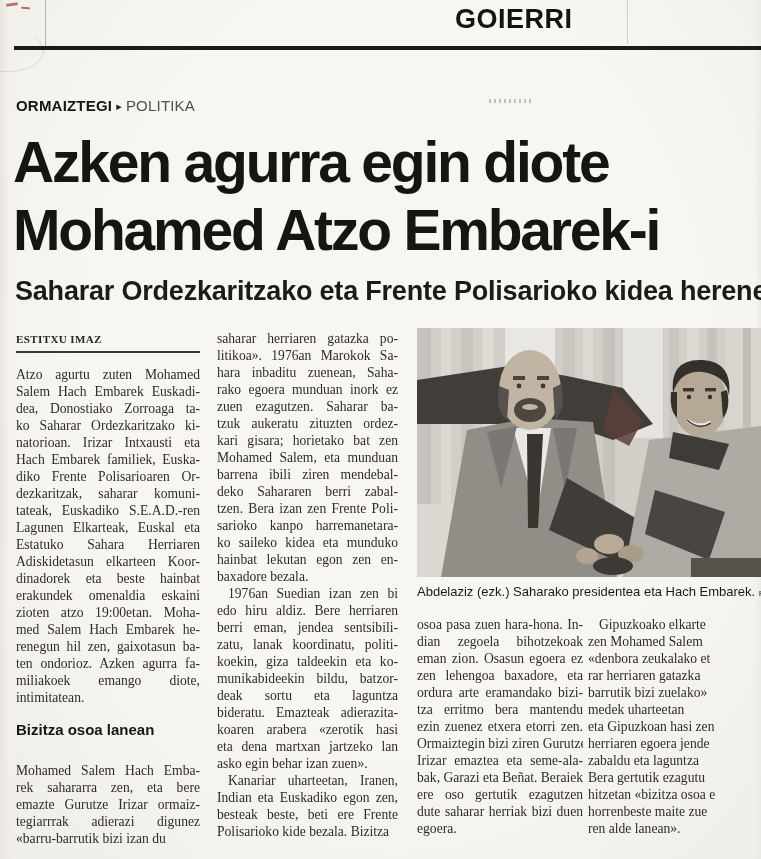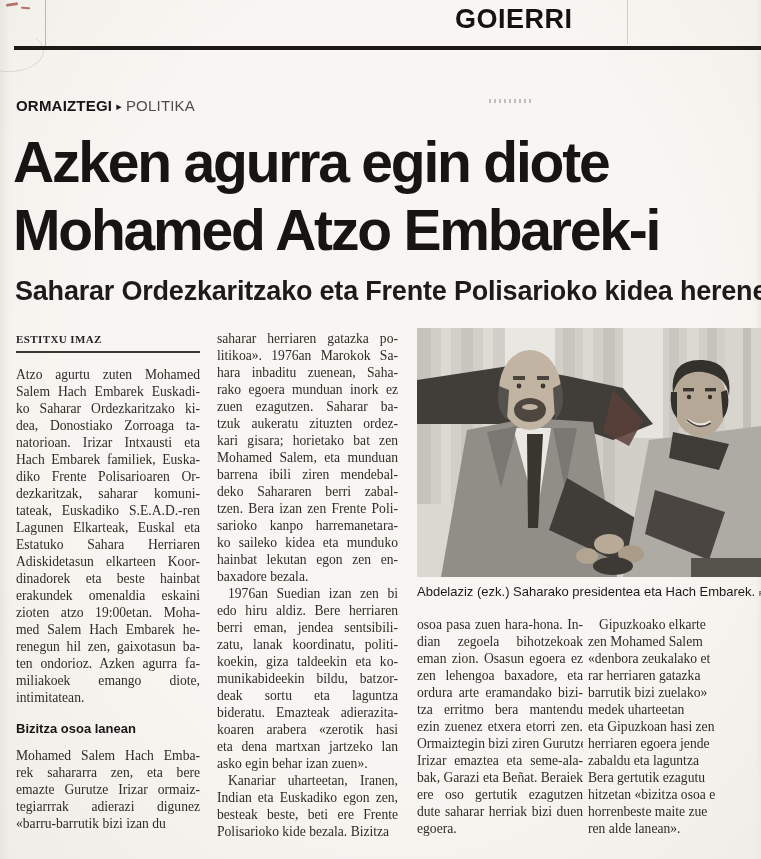--- a/index.html
+++ b/index.html
@@ -44,22 +44,22 @@
   .col{position:absolute; font-family:"Liberation Serif", serif; font-size:13.6px; color:#2f2c28;}
   .col1{left:16px;  top:330px; width:184px;}
   .col2{left:217px; top:330px; width:181px;}
   .col3{left:417px; top:616px; width:166px;}
   .col4{left:588px; top:616px; width:173px;}
 
   .ln{white-space:nowrap; overflow:hidden; line-height:17px; height:17px;}
   .ln.j{text-align:justify; text-align-last:justify; text-justify:inter-word;}
   .ln.ind{text-indent:11px;}
 
-  .crosshead{font-family:"Liberation Sans", sans-serif; font-size:13px; font-weight:700;
-    color:#171615; margin:15px 0 11px 0;}
+  .crosshead{font-family:"Liberation Sans", sans-serif; font-size:15px; font-weight:700;
+    color:#171615; margin:15px 0 24px 0;}
 
   .photo{position:absolute; left:417px; top:328px; width:344px; height:249px; overflow:hidden;
     background:#d2cfc9;}
   .photo svg{display:block;}
   .caption{position:absolute; left:417px; top:584px; width:344px; font-size:13px; color:#1b1a19;
     white-space:nowrap; overflow:hidden;}
   .credit{font-size:8px; font-weight:700; letter-spacing:.6px; color:#6a6762;}
 </style>
 </head>
 <body>
@@ -85,22 +85,22 @@
     <div>Mohamed Atzo Embarek-i</div>
   </h1>
   <div class="subhead">Saharar Ordezkaritzako eta Frente Polisarioko kidea herenegun hil zen</div>
 
   <div class="col col1">
     <div class="byline">ESTITXU IMAZ</div>
     <div class="byline-rule"></div>
     <div>
         <div class="ln j">Atzo agurtu zuten Mohamed</div>
         <div class="ln j">Salem Hach Embarek Euskadi-</div>
+        <div class="ln j">dea, Donostiako Zorroaga ta-</div>
         <div class="ln j">ko Saharar Ordezkaritzako ki-</div>
-        <div class="ln j">dea, Donostiako Zorroaga ta-</div>
         <div class="ln j">natorioan. Irizar Intxausti eta</div>
         <div class="ln j">Hach Embarek familiek, Euska-</div>
         <div class="ln j">diko Frente Polisarioaren Or-</div>
         <div class="ln j">dezkaritzak, saharar komuni-</div>
         <div class="ln j">tateak, Euskadiko S.E.A.D.-ren</div>
         <div class="ln j">Lagunen Elkarteak, Euskal eta</div>
         <div class="ln j">Estatuko Sahara Herriaren</div>
         <div class="ln j">Adiskidetasun elkarteen Koor-</div>
         <div class="ln j">dinadorek eta beste hainbat</div>
         <div class="ln j">erakundek omenaldia eskaini</div>

